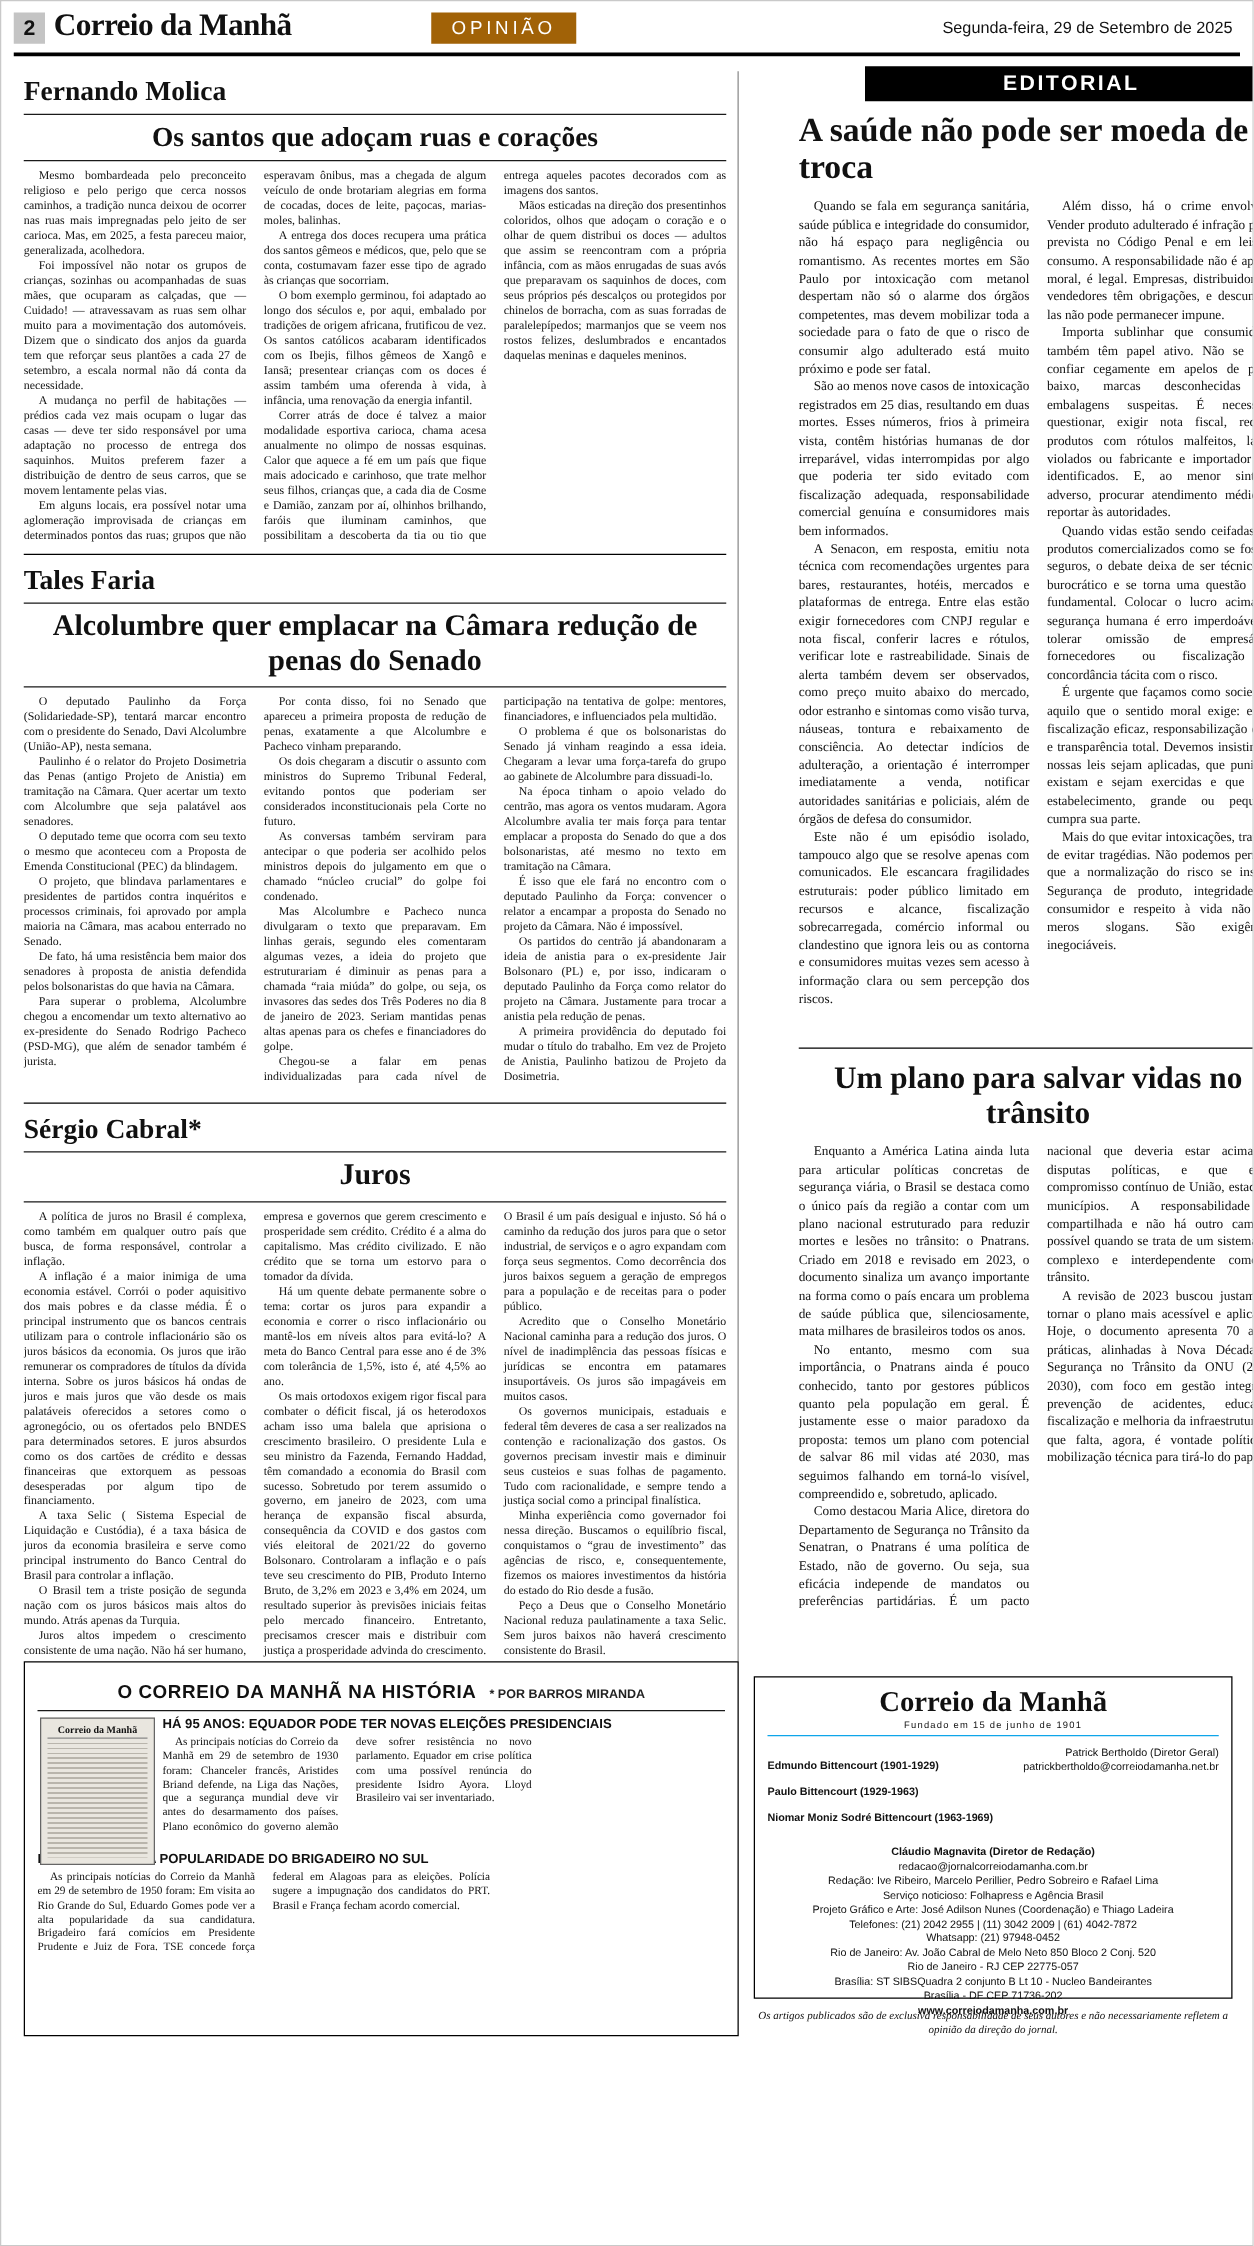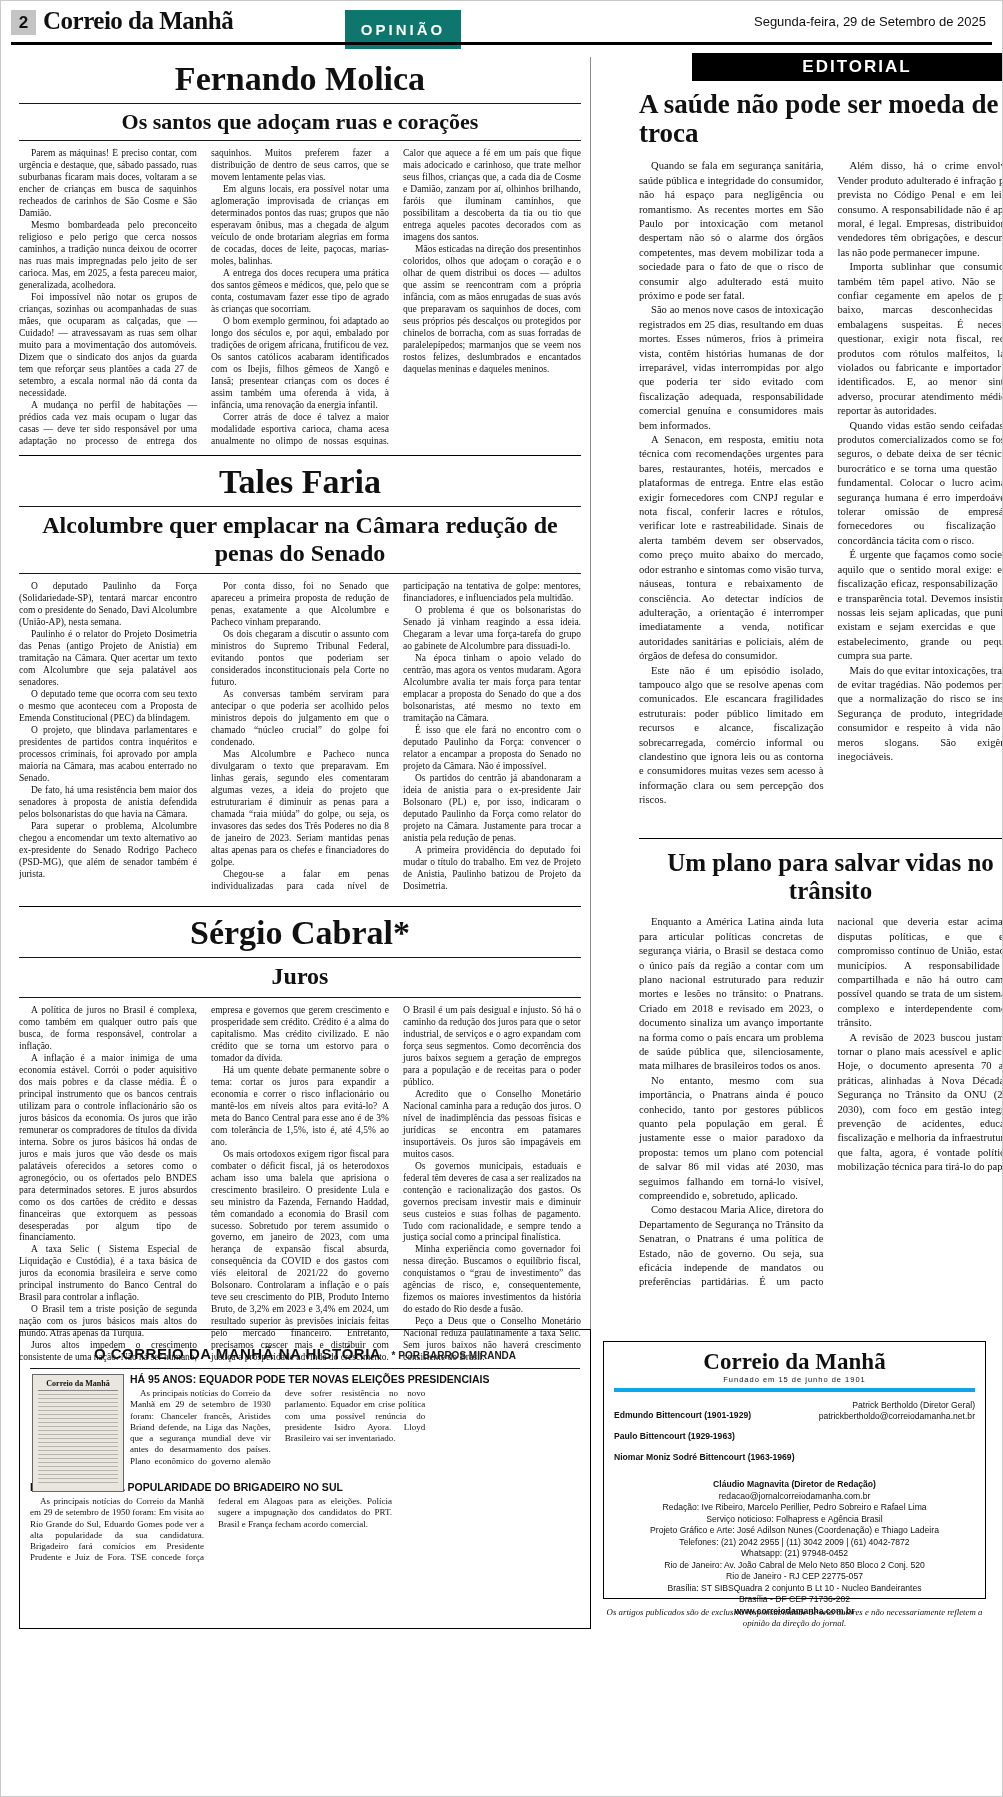--- a/index.html
+++ b/index.html
@@ -5,35 +5,35 @@
   * { margin:0; padding:0; box-sizing:border-box; }
   html,body { background:#f2f2f2; }
   body { font-family:"Liberation Serif", serif; color:#111; }
   .page { position:relative; width:1003px; height:1797px; margin:0 auto; background:#fff; border:1px solid #c9c9c9; overflow:hidden; }
 
   
   .pagenum { position:absolute; left:10px; top:9px; width:25px; height:25px; background:#c4c4c4;
              display:flex; align-items:center; justify-content:center;
              font-family:"Liberation Sans", sans-serif; font-weight:bold; font-size:17px; }
   .brand { position:absolute; left:42px; top:6px; font-size:25px; font-weight:bold; letter-spacing:-0.5px; }
-  .section-box { position:absolute; left:344px; top:9px; width:116px; height:39px; background:#0f766e; color:#fff;
-                 font-family:"Liberation Sans", sans-serif; font-weight:bold; font-size:15px; letter-spacing:3px;
+  .section-box { position:absolute; left:344px; top:9px; width:116px; height:25px; background:#a16207; color:#fff;
+                 font-family:"Liberation Sans", sans-serif; font-weight:normal; font-size:15px; letter-spacing:3px;
                  display:flex; align-items:center; justify-content:center; }
   .date { position:absolute; right:16px; top:13px; font-family:"Liberation Sans", sans-serif; font-size:13px; }
   .header-rule { position:absolute; left:10px; right:10px; top:41px; border-top:3px solid #000; }
 
   
   .left-region  { position:absolute; left:18px;  top:52px; width:562px; }
   .right-region { position:absolute; left:638px; top:52px; width:383px; }
   .v-rule { position:absolute; left:589px; top:56px; width:1px; height:1272px; background:#8a8a8a; }
 
   .rule  { border-top:1px solid #1a1a1a; }
   .divider { border-top:1px solid #000; margin-top:7px; }
 
-  .byline { text-align:center; font-weight:bold; font-size:34px; padding:7px 0 5px; }
+  .byline { font-weight:bold; font-size:22px; padding:7px 0 5px; }
   .headline { text-align:center; font-weight:bold; font-size:22px; line-height:1.15; padding:5px 0 6px; }
 
   .body { text-align:justify; margin-top:7px; }
   .body p { text-indent:12px; }
   .cols3 { column-count:3; column-gap:14px; column-fill:auto; overflow:hidden; }
   .cols2 { column-count:2; column-gap:14px; column-fill:auto; overflow:hidden; }
   .left-body { font-size:9.5px; line-height:1.26; }
 
   
   .editorial-tag { margin-left:auto; width:330px; background:#000; color:#fff; text-align:center;
@@ -57,21 +57,21 @@
   .h-headline { font-family:"Liberation Sans", sans-serif; font-weight:bold; font-size:10.5px; margin:4px 0 3px; }
   .h-body { font-size:9px; line-height:1.25; text-align:justify; }
   .h-body p { text-indent:10px; }
   .h-body1 { height:82px; }
   .h-body2 { height:72px; }
 
   
   .masthead-box { position:absolute; left:602px; top:1340px; width:383px; height:258px; border:1px solid #000;
                   padding:8px 10px; font-family:"Liberation Sans", sans-serif; font-size:8.6px; }
   .mh-logo { text-align:center; font-family:"Liberation Serif", serif; font-weight:bold; font-size:23px; line-height:1; }
-  .mh-founded { text-align:center; font-size:7.5px; letter-spacing:1px; margin:2px 0 7px; border-bottom:4px solid #0ea5e9; padding-bottom:4px; }
+  .mh-founded { text-align:center; font-size:7.5px; letter-spacing:1px; margin:2px 0 7px; border-bottom:1px solid #0ea5e9; padding-bottom:4px; }
   .mh-top { display:flex; justify-content:space-between; margin-bottom:6px; }
   .mh-founders p { font-weight:bold; margin:11px 0; text-align:left; }
   .mh-director p { margin:1px 0; text-align:right; }
   .mh-director p:first-child { font-weight:normal; }
   .mh-lines p { text-align:center; margin:1.5px 0; }
   .mh-lines p:first-child { font-weight:bold; }
   .mh-lines p:last-child { font-weight:bold; }
   .mh-disclaimer { position:absolute; left:602px; top:1606px; width:383px; text-align:center;
                    font-style:italic; font-size:8.8px; line-height:1.3; }
 </style>
@@ -88,21 +88,20 @@
   <div class="v-rule"></div>
 
   <div class="left-region">
 
     <div>
       <div class="byline">Fernando Molica</div>
       <div class="rule"></div>
       <div class="headline">Os santos que adoçam ruas e corações</div>
       <div class="rule"></div>
       <div class="body cols3 left-body" style="height:300px">
-          <p>Parem as máquinas! É preciso contar, com urgência e destaque, que, sábado passado, ruas suburbanas ficaram mais doces, voltaram a se encher de crianças em busca de saquinhos recheados de carinhos de São Cosme e São Damião.</p>
           <p>Mesmo bombardeada pelo preconceito religioso e pelo perigo que cerca nossos caminhos, a tradição nunca deixou de ocorrer nas ruas mais impregnadas pelo jeito de ser carioca. Mas, em 2025, a festa pareceu maior, generalizada, acolhedora.</p>
           <p>Foi impossível não notar os grupos de crianças, sozinhas ou acompanhadas de suas mães, que ocuparam as calçadas, que — Cuidado! — atravessavam as ruas sem olhar muito para a movimentação dos automóveis. Dizem que o sindicato dos anjos da guarda tem que reforçar seus plantões a cada 27 de setembro, a escala normal não dá conta da necessidade.</p>
           <p>A mudança no perfil de habitações — prédios cada vez mais ocupam o lugar das casas — deve ter sido responsável por uma adaptação no processo de entrega dos saquinhos. Muitos preferem fazer a distribuição de dentro de seus carros, que se movem lentamente pelas vias.</p>
           <p>Em alguns locais, era possível notar uma aglomeração improvisada de crianças em determinados pontos das ruas; grupos que não esperavam ônibus, mas a chegada de algum veículo de onde brotariam alegrias em forma de cocadas, doces de leite, paçocas, marias-moles, balinhas.</p>
           <p>A entrega dos doces recupera uma prática dos santos gêmeos e médicos, que, pelo que se conta, costumavam fazer esse tipo de agrado às crianças que socorriam.</p>
           <p>O bom exemplo germinou, foi adaptado ao longo dos séculos e, por aqui, embalado por tradições de origem africana, frutificou de vez. Os santos católicos acabaram identificados com os Ibejis, filhos gêmeos de Xangô e Iansã; presentear crianças com os doces é assim também uma oferenda à vida, à infância, uma renovação da energia infantil.</p>
           <p>Correr atrás de doce é talvez a maior modalidade esportiva carioca, chama acesa anualmente no olimpo de nossas esquinas. Calor que aquece a fé em um país que fique mais adocicado e carinhoso, que trate melhor seus filhos, crianças que, a cada dia de Cosme e Damião, zanzam por aí, olhinhos brilhando, faróis que iluminam caminhos, que possibilitam a descoberta da tia ou tio que entrega aqueles pacotes decorados com as imagens dos santos.</p>
           <p>Mãos esticadas na direção dos presentinhos coloridos, olhos que adoçam o coração e o olhar de quem distribui os doces — adultos que assim se reencontram com a própria infância, com as mãos enrugadas de suas avós que preparavam os saquinhos de doces, com seus próprios pés descalços ou protegidos por chinelos de borracha, com as suas forradas de paralelepípedos; marmanjos que se veem nos rostos felizes, deslumbrados e encantados daquelas meninas e daqueles meninos.</p>
         </div>
     </div>

